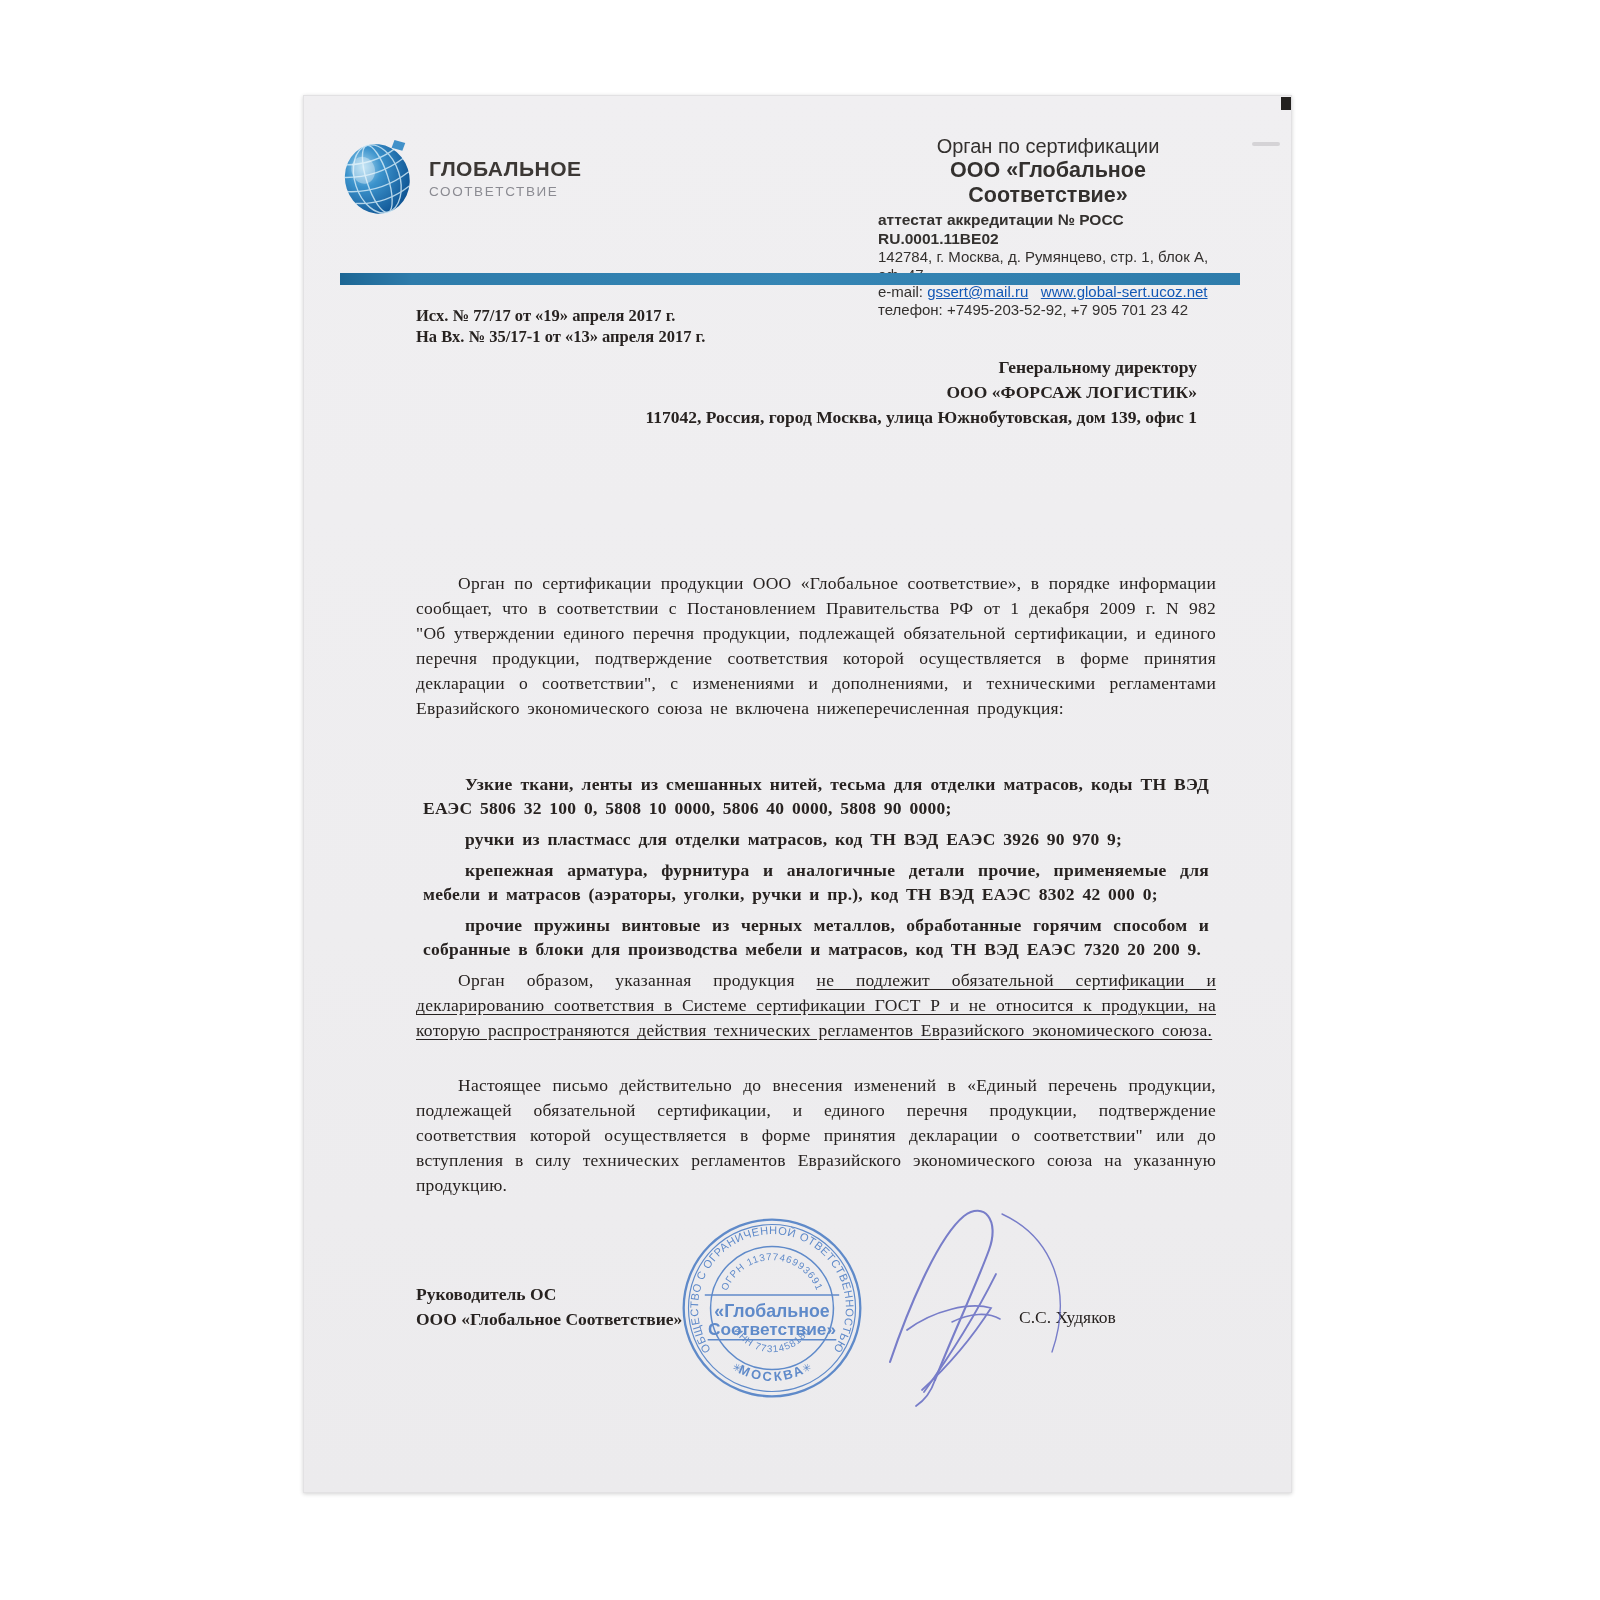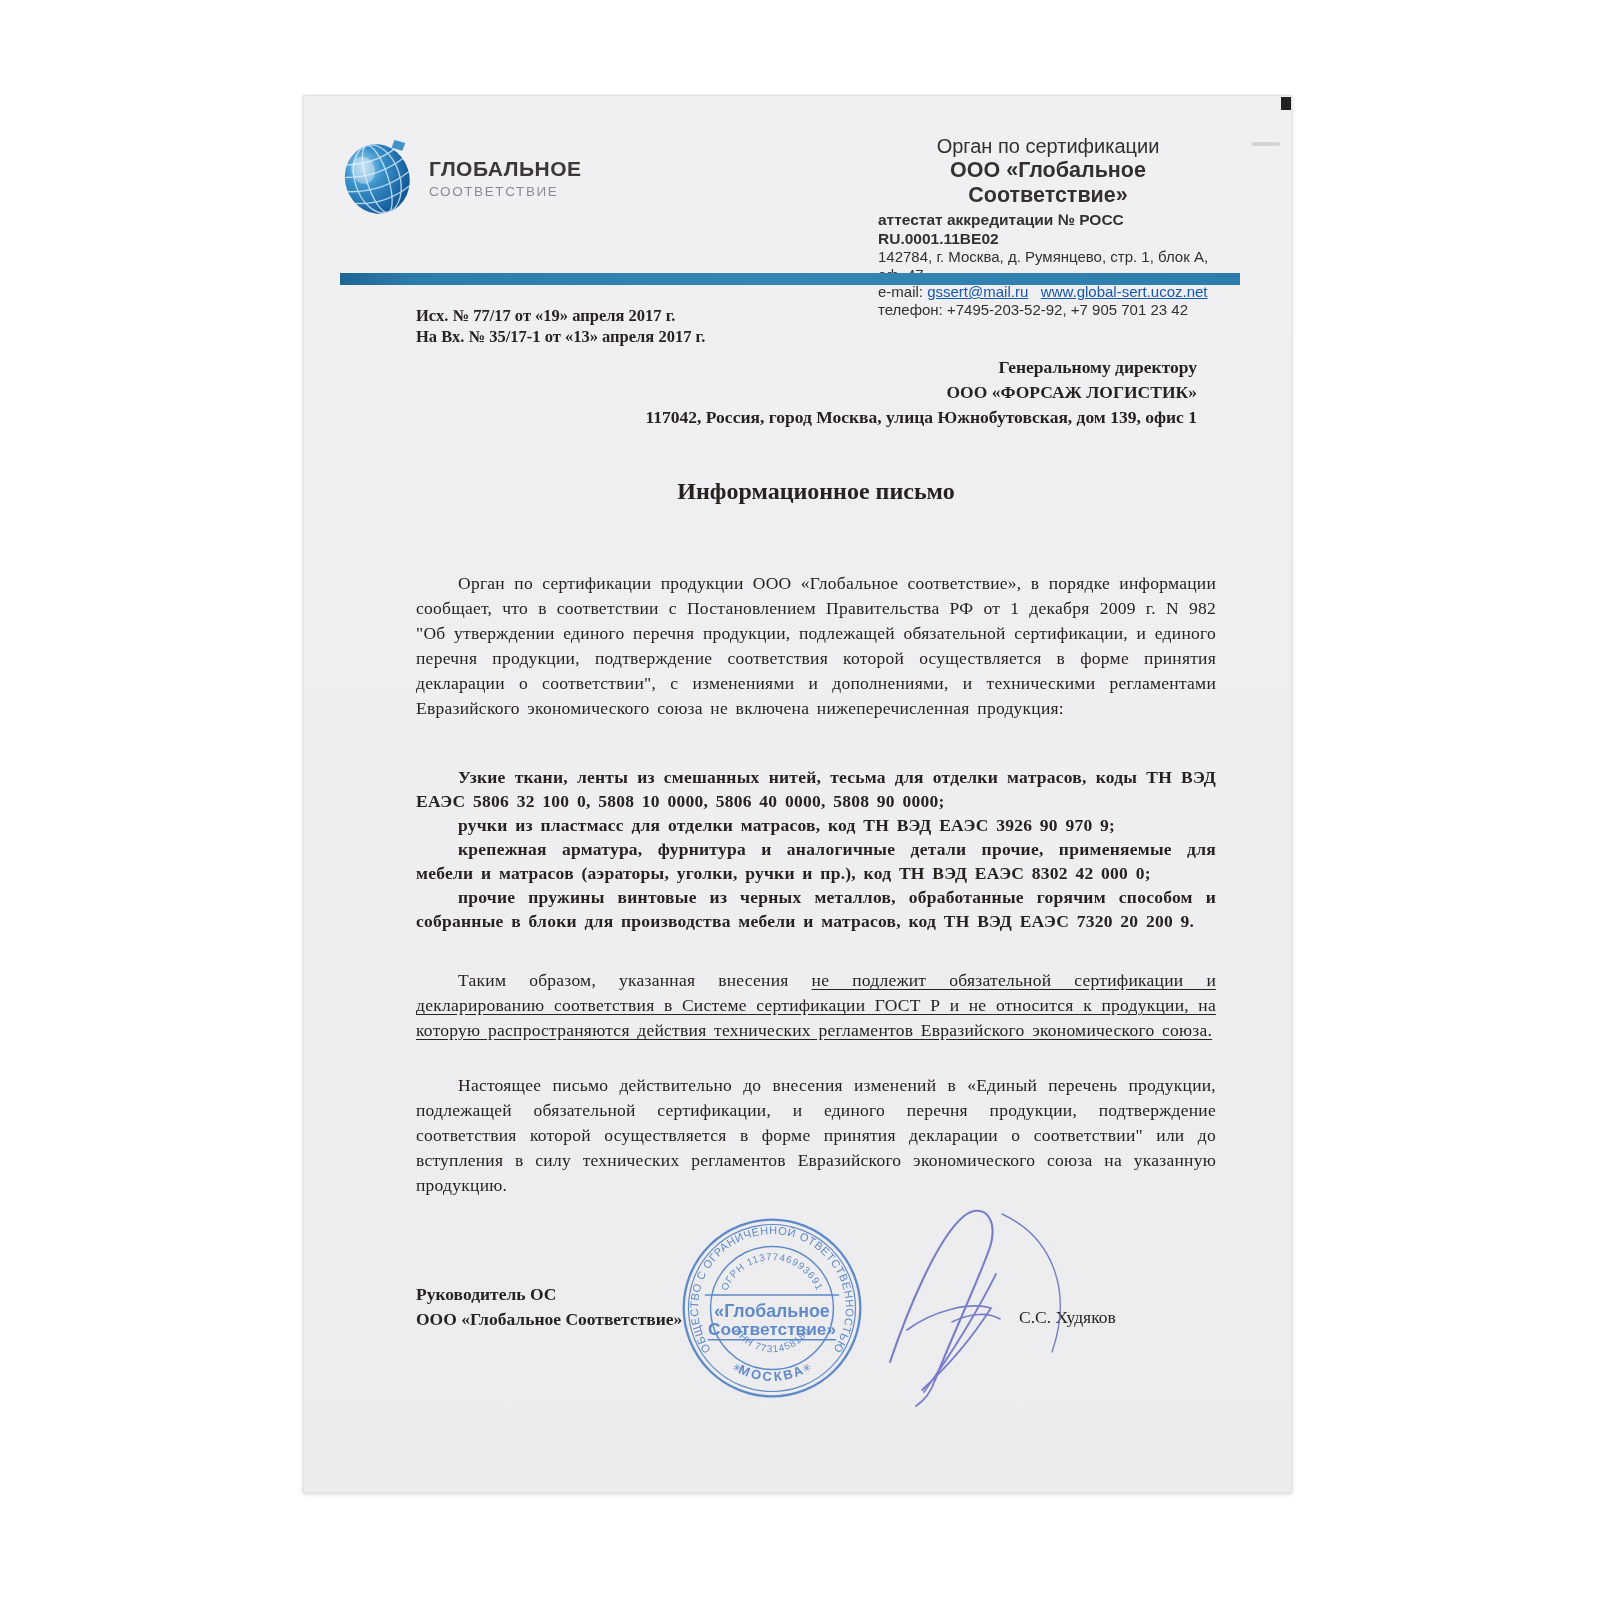--- a/index.html
+++ b/index.html
@@ -27,21 +27,21 @@
   
   .refs{left:112px;top:209px;font-size:16.5px;font-weight:bold;line-height:21px;}
   .recipient{left:112px;top:259px;width:781px;text-align:right;font-size:17.5px;font-weight:bold;line-height:25px;}
 
   
   .doc-title{left:112px;top:382px;width:800px;text-align:center;font-size:24px;font-weight:bold;}
   .bodypara{width:800px;font-size:17.5px;line-height:25px;text-align:justify;
             word-spacing:3px;letter-spacing:.25px;}
   .para-intro{left:112px;top:431px;margin-top:44px;}
   .items{left:112px;top:669px;}
-  .items p{margin:0;text-indent:42px;font-weight:bold;line-height:24px;}
+  .items p{margin:7px;text-indent:42px;font-weight:bold;line-height:24px;}
   .para-intro p,.para-conclusion p,.para-validity p{margin:0;text-indent:42px;}
   .para-conclusion{left:112px;top:872px;}
   .para-validity{left:112px;top:977px;}
   .ul{text-decoration:underline;text-underline-offset:3px;}
 
   
   .sig-left{left:112px;top:1186px;font-size:17.5px;font-weight:bold;line-height:25px;white-space:nowrap;}
   .sig-name{left:715px;top:1211px;font-size:17.5px;font-weight:normal;}
   .stamp{left:372px;top:1116px;width:192px;height:192px;opacity:.88;}
   .autograph{left:548px;top:1104px;width:265px;height:220px;opacity:.8;}
@@ -105,35 +105,34 @@
       <div>Исх. № 77/17 от «19» апреля 2017 г.</div>
       <div>На Вх. № 35/17-1 от «13» апреля 2017 г.</div>
     </div>
 
     <div class="abs recipient">
       <div>Генеральному директору</div>
       <div>ООО «ФОРСАЖ ЛОГИСТИК»</div>
       <div>117042, Россия, город Москва, улица Южнобутовская, дом 139, офис 1</div>
     </div>
 
-    <div class="abs doc-title">Информационное письмо</div>
 
     <div class="abs bodypara para-intro">
       <p>Орган по сертификации продукции ООО «Глобальное соответствие», в порядке информации сообщает, что в соответствии с Постановлением Правительства РФ от 1 декабря 2009 г. N 982 "Об утверждении единого перечня продукции, подлежащей обязательной сертификации, и единого перечня продукции, подтверждение соответствия которой осуществляется в форме принятия декларации о соответствии", с изменениями и дополнениями, и техническими регламентами Евразийского экономического союза не включена нижеперечисленная продукция:</p>
     </div>
 
     <div class="abs bodypara items">
       <p>Узкие ткани, ленты из смешанных нитей, тесьма для отделки матрасов, коды ТН ВЭД ЕАЭС 5806 32 100 0, 5808 10 0000, 5806 40 0000, 5808 90 0000;</p>
       <p>ручки из пластмасс для отделки матрасов, код ТН ВЭД ЕАЭС 3926 90 970 9;</p>
       <p>крепежная арматура, фурнитура и аналогичные детали прочие, применяемые для мебели и матрасов (аэраторы, уголки, ручки и пр.), код ТН ВЭД ЕАЭС 8302 42 000 0;</p>
       <p>прочие пружины винтовые из черных металлов, обработанные горячим способом и собранные в блоки для производства мебели и матрасов, код ТН ВЭД ЕАЭС 7320 20 200 9.</p>
     </div>
 
     <div class="abs bodypara para-conclusion">
-      <p><span>Таким образом, указанная внесения </span><span class="ul">не подлежит обязательной сертификации и декларированию соответствия в Системе сертификации ГОСТ Р и не относится к продукции, на которую распространяются действия технических регламентов Евразийского экономического союза.</span></p>
+      <p><span>Орган образом, указанная продукция </span><span class="ul">не подлежит обязательной сертификации и декларированию соответствия в Системе сертификации ГОСТ Р и не относится к продукции, на которую распространяются действия технических регламентов Евразийского экономического союза.</span></p>
     </div>
 
     <div class="abs bodypara para-validity">
       <p>Настоящее письмо действительно до внесения изменений в «Единый перечень продукции, подлежащей обязательной сертификации, и единого перечня продукции, подтверждение соответствия которой осуществляется в форме принятия декларации о соответствии" или до вступления в силу технических регламентов Евразийского экономического союза на указанную продукцию.</p>
     </div>
 
     <div class="abs sig-left">
       <div>Руководитель ОС</div>
       <div>ООО «Глобальное Соответствие»</div>
     </div>

